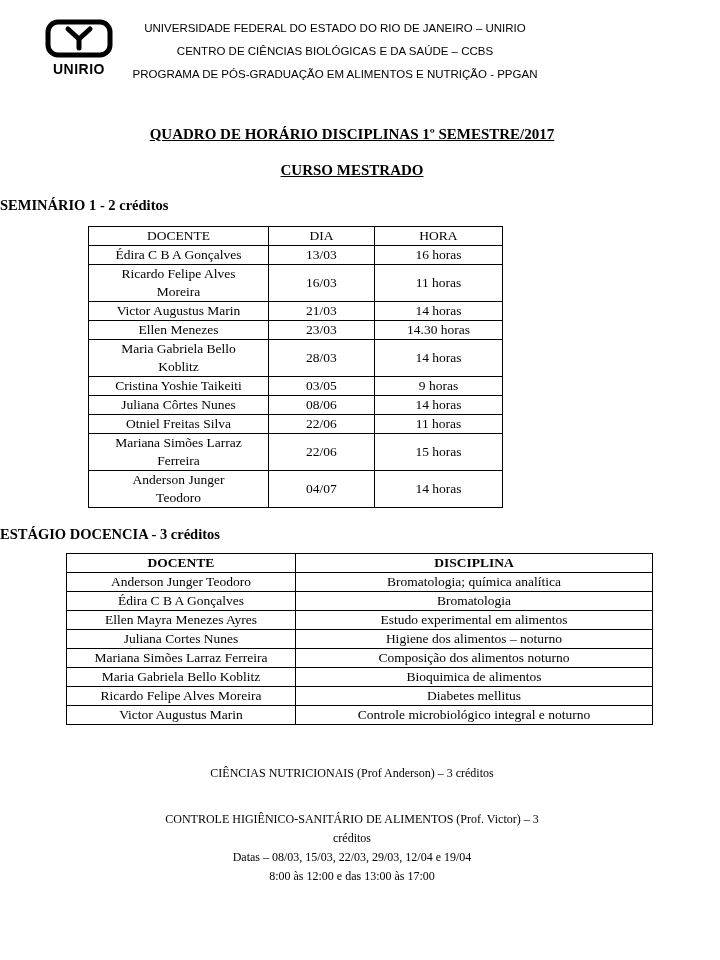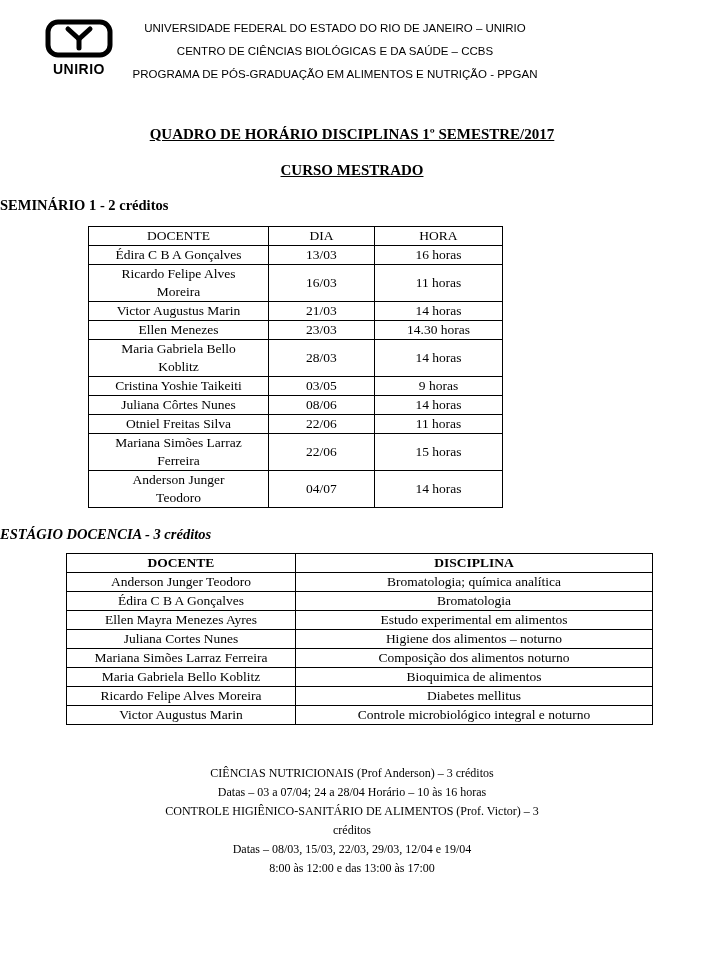--- a/index.html
+++ b/index.html
@@ -38,40 +38,40 @@
   }
   .title.main  { margin-top:46px; }
   .title.course{ margin-top:21px; }
   .subtitle {
     text-align:left;
     font-weight:bold;
     font-size:14.5px;
     line-height:15px;
   }
   .subtitle.seminar { margin-top:20px; }
-  .subtitle.estagio { margin-top:19px;font-style:italic; }
+  .subtitle.estagio { margin-top:19px; }
   
   table { border-collapse:collapse; font-size:13.5px; table-layout:fixed; }
   td, th {
     border:1px solid #000;
     text-align:center;
     vertical-align:middle;
     padding:0 4px;
     line-height:18px;
     white-space:pre-line;
     overflow:hidden;
   }
   table.t1 { width:414px; margin-left:88px; margin-top:13px; }
   table.t1 th { font-weight:normal; }
   table.t2 { width:586px; margin-left:66px; margin-top:11px; }
   table.t2 th { font-weight:bold; }
   
   .footer { margin-top:39px; text-align:center; font-weight:normal; font-size:12px; line-height:19px; }
   .footer .fblock > div { white-space:pre-line; }
-  .footer .fblock.second { }
+  .footer .fblock.second { margin-top:27px; }
 </style>
 </head>
 <body>
 
 <div class="page">
 
   <div class="logo">
     <svg width="80" height="62" viewBox="0 0 80 62">
       <rect x="9" y="4" width="62" height="33" rx="10" fill="#ffffff" stroke="#000000" stroke-width="5"></rect>
       <path d="M29 11 L40 21 L51 11" fill="none" stroke="#000000" stroke-width="5" stroke-linecap="round" stroke-linejoin="round"></path>
@@ -206,21 +206,20 @@
         <tr>
           <td>Victor Augustus Marin</td>
           <td>Controle microbiológico integral e noturno</td>
         </tr>
       </tbody>
   </table>
 
   <div class="footer">
     <div class="fblock">
       <div>CIÊNCIAS NUTRICIONAIS (Prof Anderson) – 3 créditos</div>
-      <div>Datas – 03 a 07/04; 24 a 28/04  Horário – 10 às 16 horas</div>
     </div>
     <div class="fblock second">
       <div>CONTROLE HIGIÊNICO-SANITÁRIO DE ALIMENTOS (Prof. Victor) – 3
 créditos</div>
       <div>Datas – 08/03, 15/03, 22/03, 29/03, 12/04 e 19/04</div>
       <div>8:00 às 12:00 e das 13:00 às 17:00</div>
     </div>
   </div>
 
 </div>

